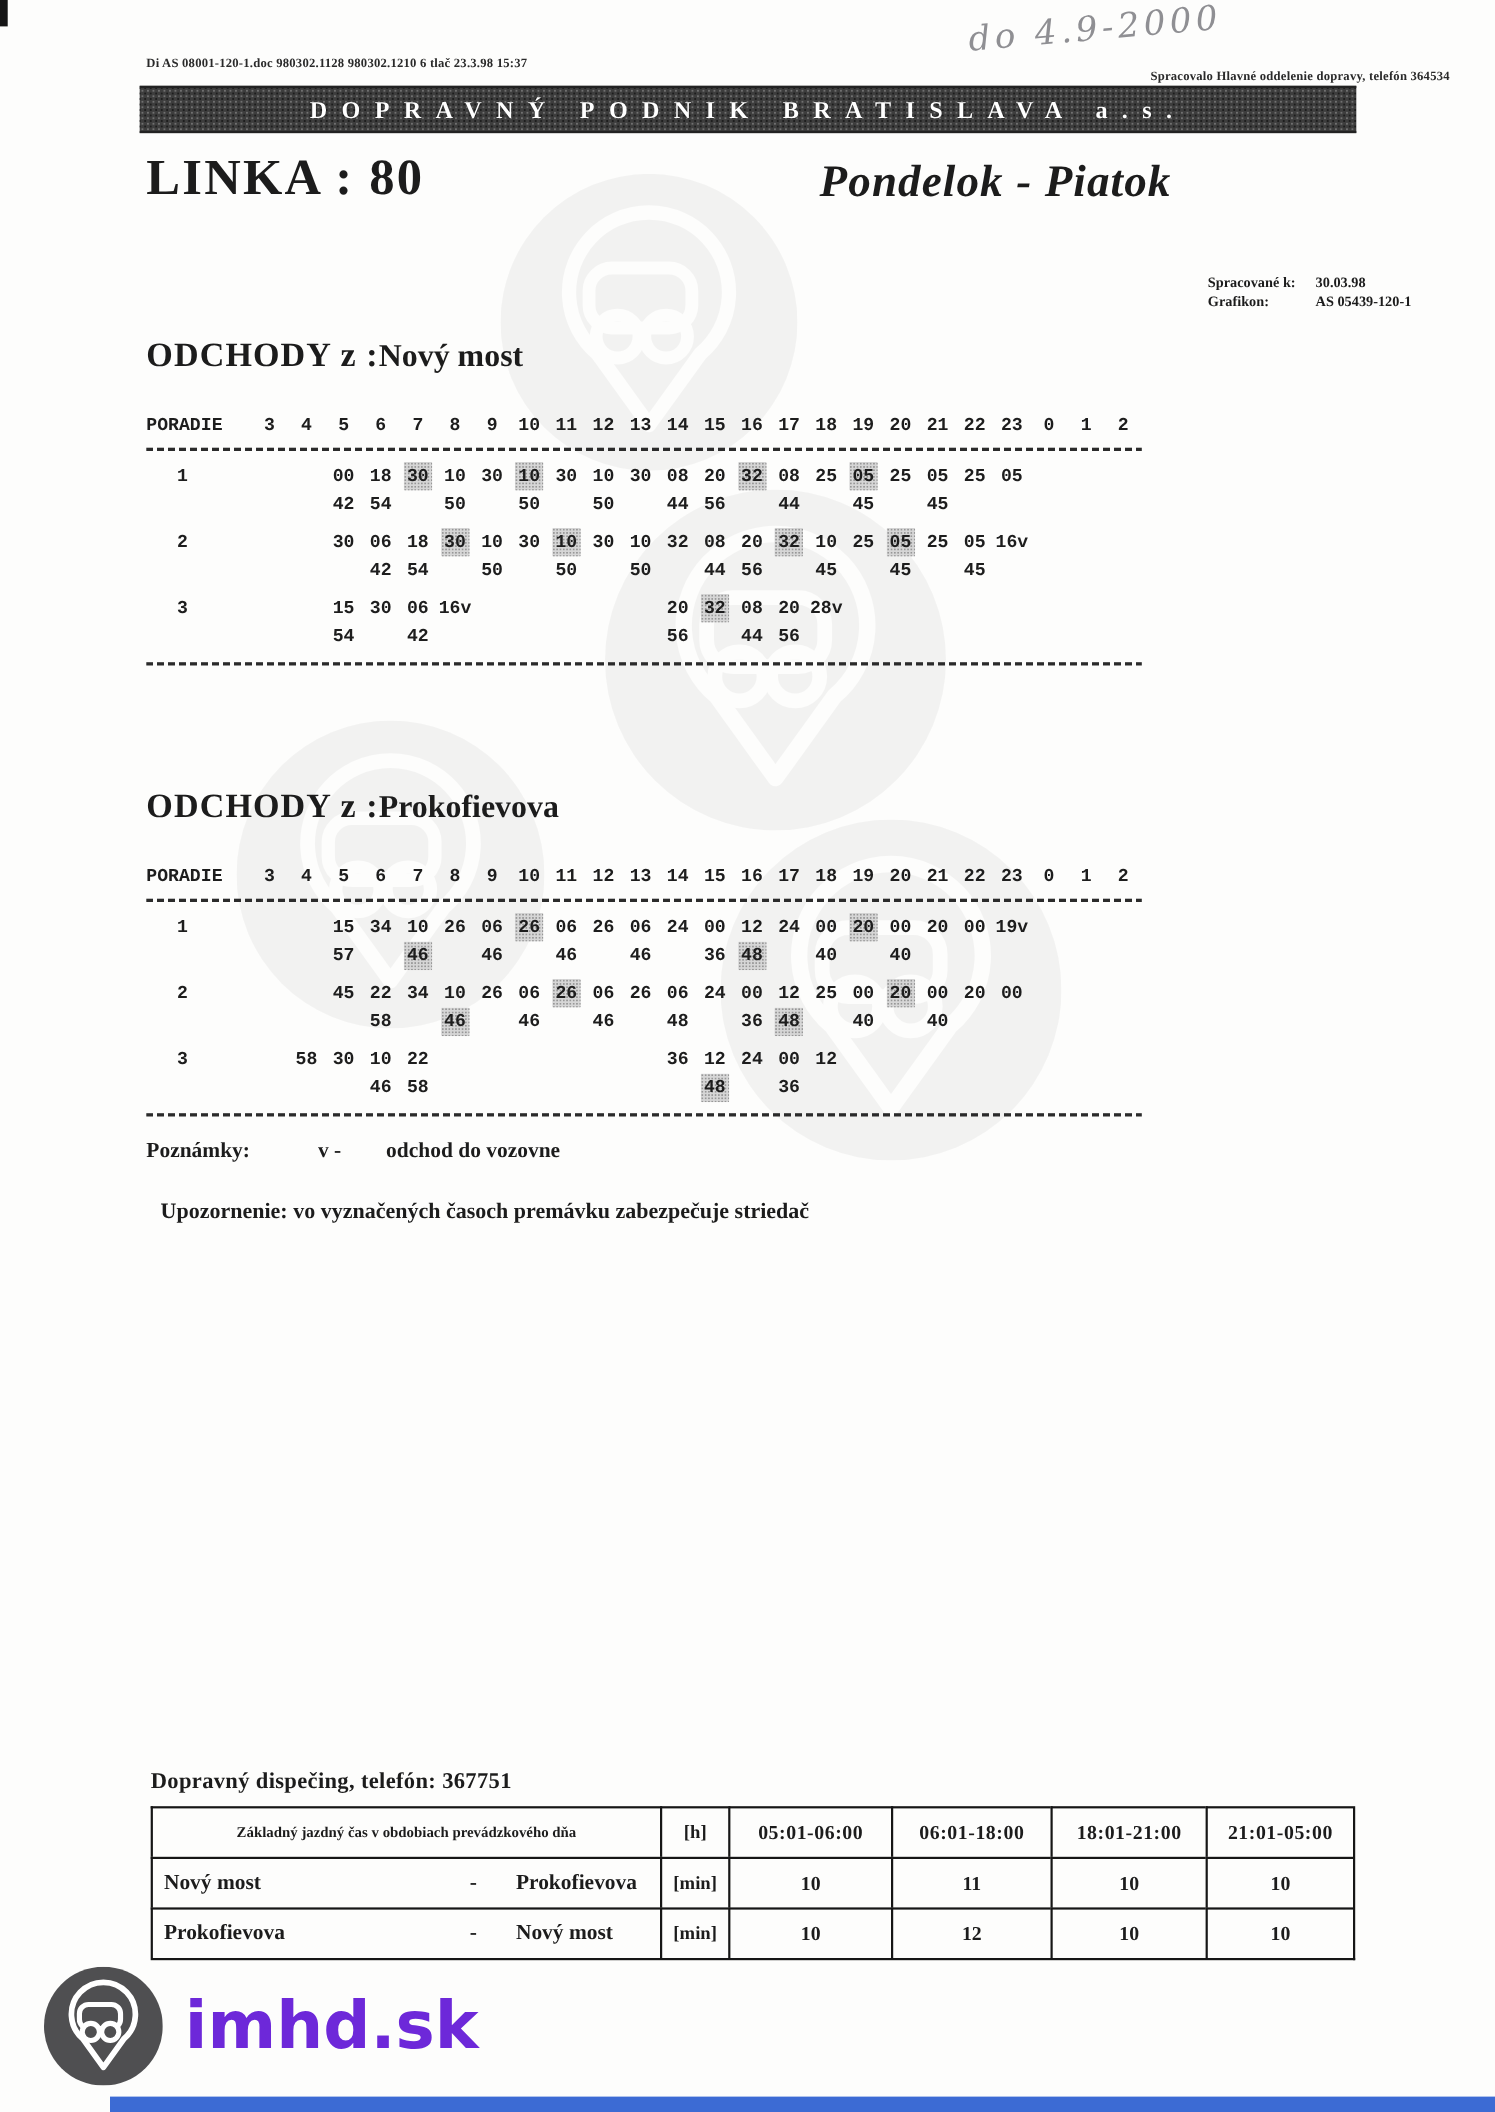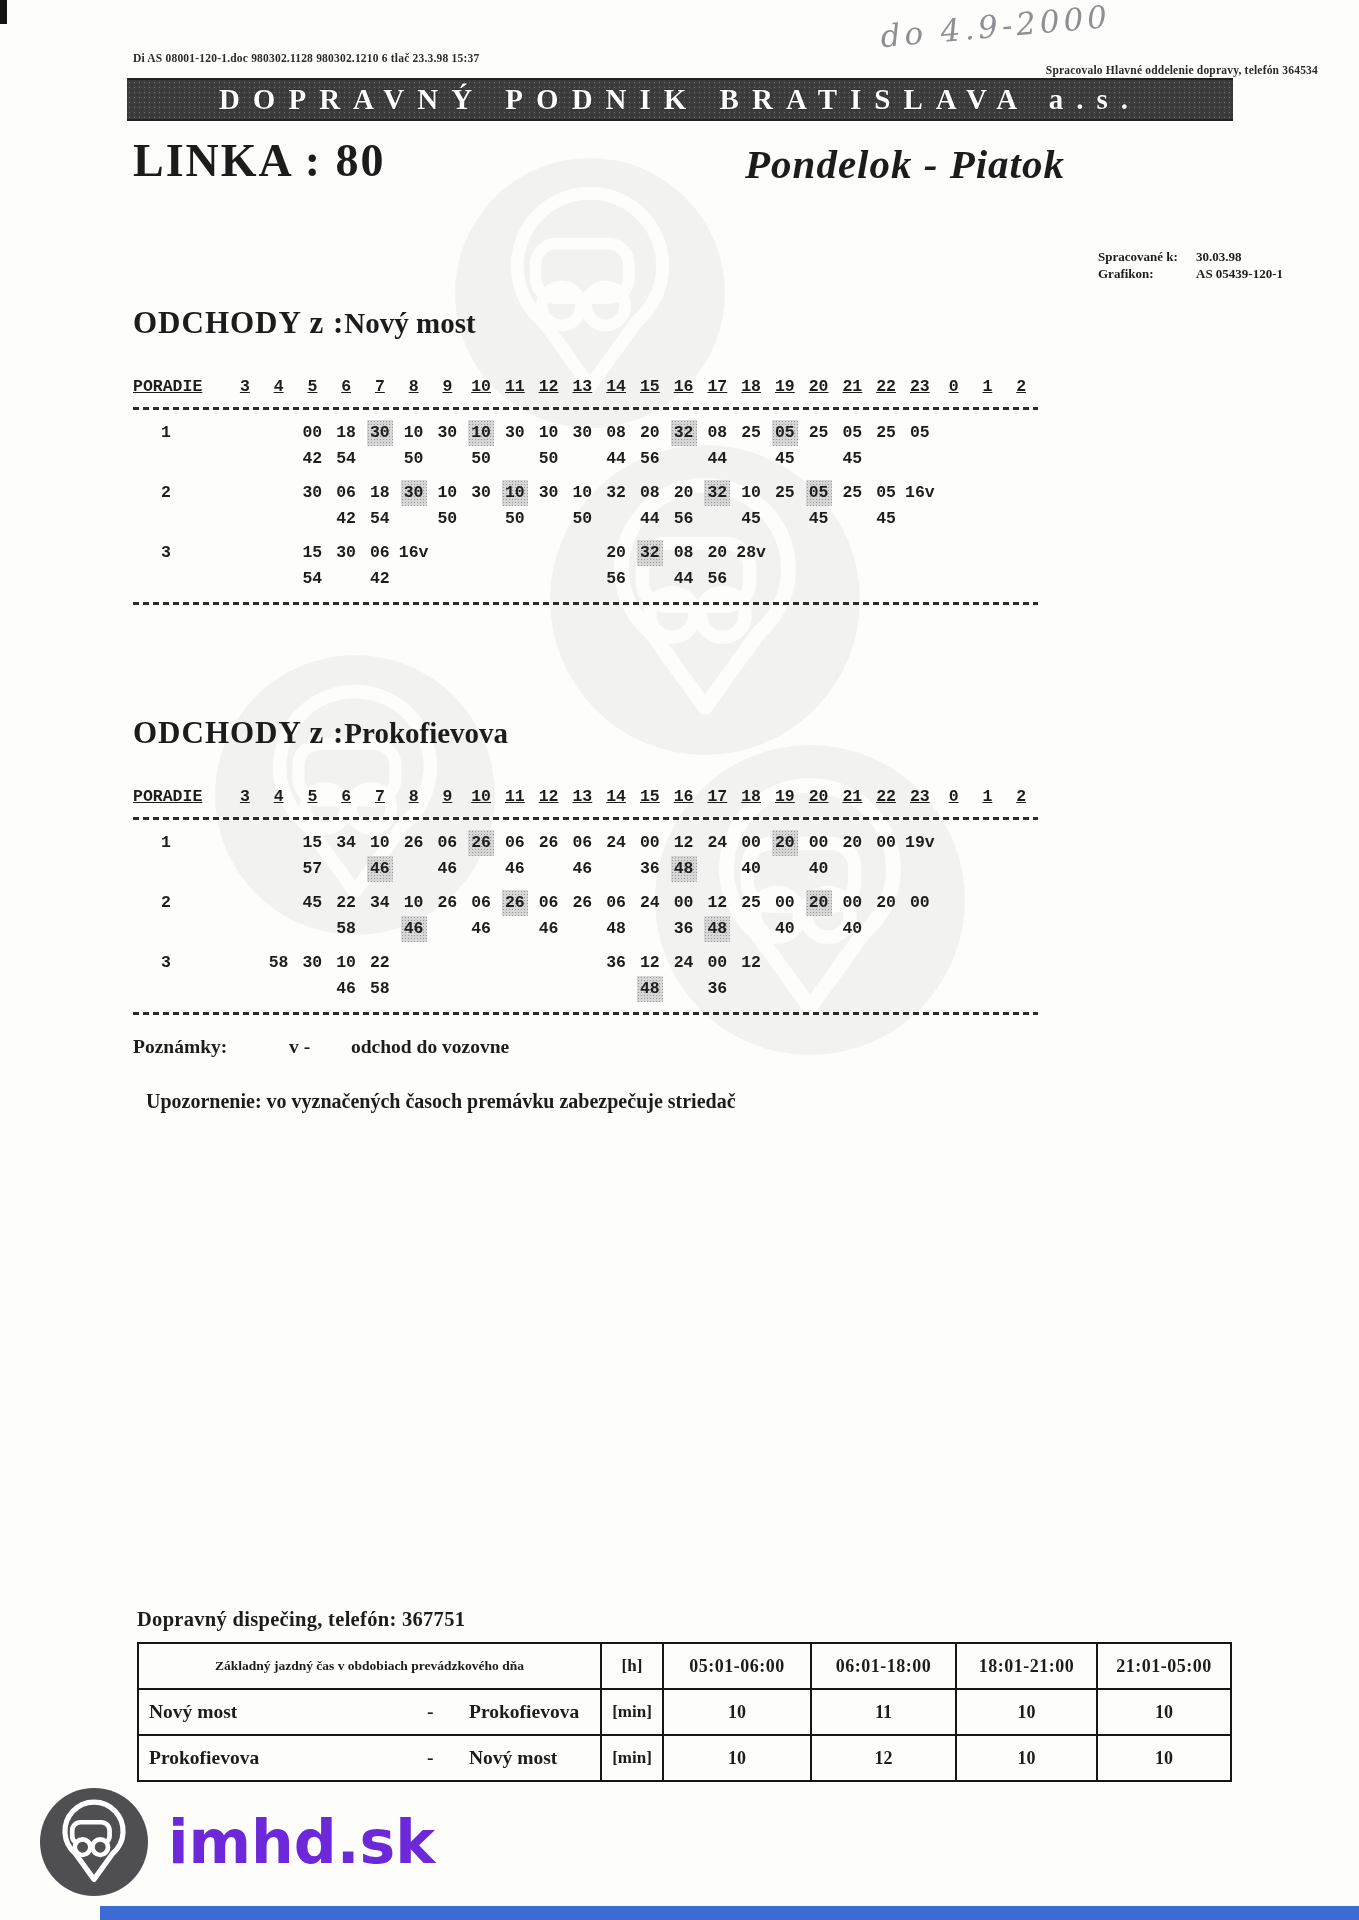--- a/index.html
+++ b/index.html
@@ -30,36 +30,36 @@
   
   #banner{
     left:127px;top:78px;width:1106px;height:39px;
     background-color:#3d3d3d;
     background-image:radial-gradient(#707070 22%, transparent 23%), radial-gradient(#1c1c1c 22%, transparent 23%);
     background-size:5px 5px,5px 5px;background-position:0 0,2.5px 2.5px;
     border-top:2px solid #222;border-bottom:2px solid #222;
     display:flex;align-items:center;justify-content:center;
   }
   #banner .banner-text{
-    color:#fff;font-weight:bold;font-size:29px;letter-spacing:13px;
+    color:#fff;font-weight:bold;font-size:22px;letter-spacing:13px;
     white-space:nowrap;text-shadow:0 0 1px #000;
   }
   
   #line-title{left:133px;top:134px;font-size:46px;font-weight:bold;letter-spacing:2px;}
   #days-title{right:322px;top:140px;font-size:41px;font-weight:bold;font-style:italic;letter-spacing:1px;}
   #processed-block{left:1098px;top:248px;font-size:13px;font-weight:bold;line-height:17px;}
   #processed-block .pl{display:inline-block;min-width:98px;}
   
   #timetables{left:133px;top:305px;width:905px;}
   .tt-section{margin-bottom:110px;}
   .tt-title-row{display:flex;align-items:baseline;height:42px;margin-bottom:30px;}
   .tt-section-label{font-size:31px;font-weight:bold;letter-spacing:1px;}
   .tt-stop{font-size:29px;font-weight:bold;}
   .tt-grid{display:grid;grid-template-columns:95px repeat(24,33.75px);}
-  .tt-header{height:24px;margin-bottom:6px;text-decoration:underline;}
+  .tt-header{height:24px;margin-bottom:6px;}
   .mono{font-family:"Liberation Mono","DejaVu Sans Mono",monospace;font-weight:700;font-size:16.5px;color:#1d1d1d;}
   .tt-lbl{text-align:left;}
   .tt-h{text-align:center;}
   .dashes{height:3px;width:100%;
     background:repeating-linear-gradient(90deg,#2b2b2b 0 6px,transparent 6px 10px);}
   .tt-rows{margin-top:10px;}
   .tt-row{min-height:52px;margin-bottom:8px;align-items:start;}
   .tt-ord{padding-left:28px;line-height:26px;}
   .tt-cell{display:flex;flex-direction:column;align-items:center;}
   .tt-min{display:block;height:26px;line-height:26px;white-space:nowrap;}

